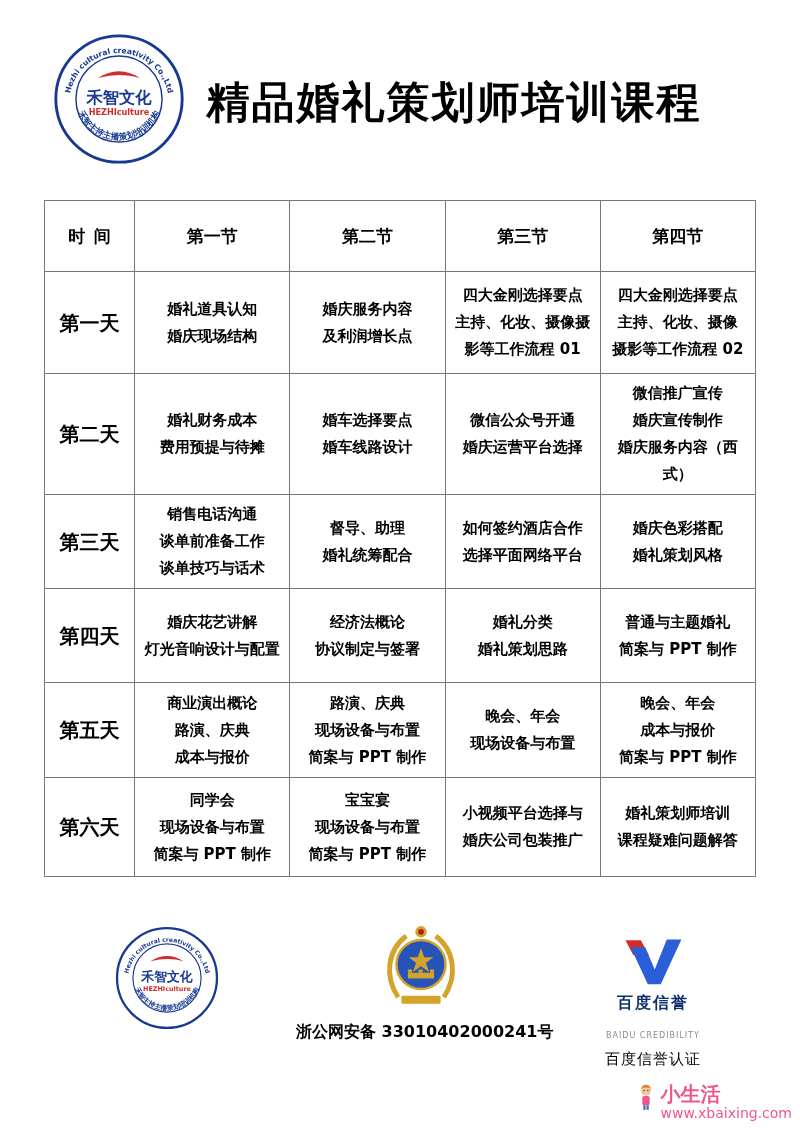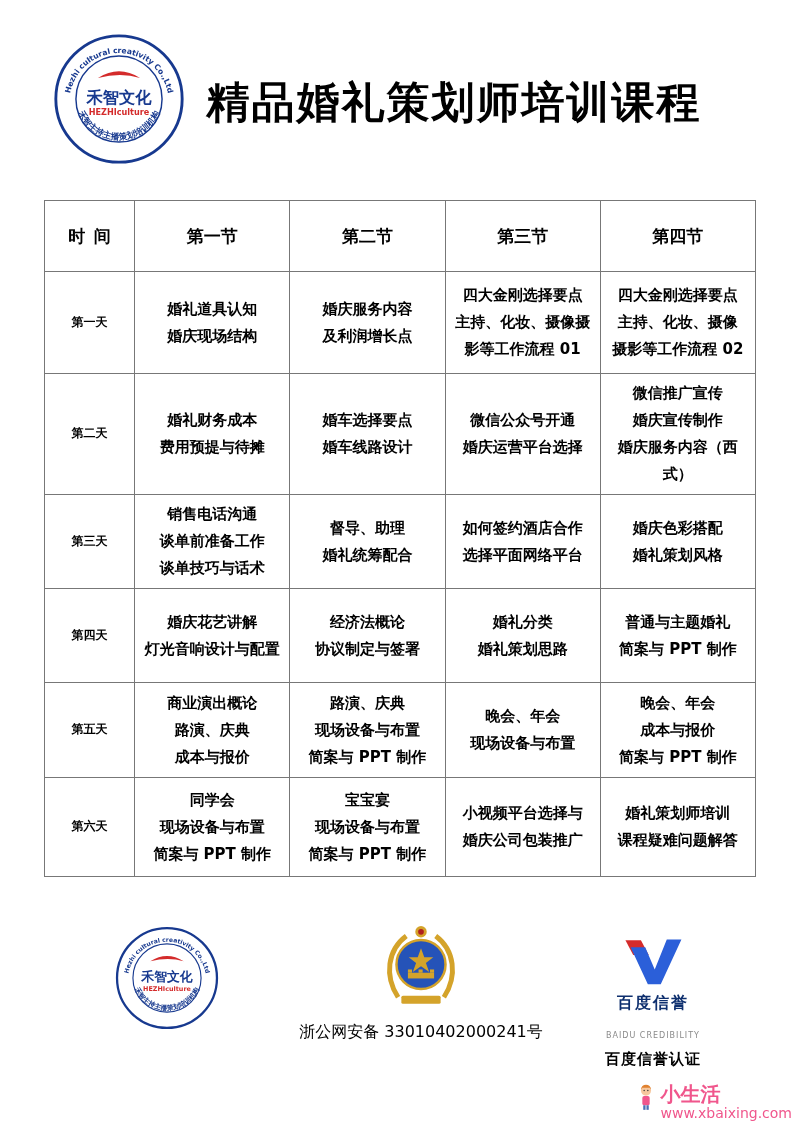--- a/index.html
+++ b/index.html
@@ -53,21 +53,21 @@
     height: 58px;
     font-size: 17px;
     white-space: pre;
     font-family: Liberation Serif, serif;
   }
   .course-table td {
     font-size: 15px;
     line-height: 1.8;
     white-space: pre-line;
   }
-  .course-table td.time-cell { font-size: 12px; }
+  .course-table td.time-cell { font-size: 20px; }
   tr.row-1 { height: 102px; }
   tr.row-2 { height: 92px; }
   tr.row-3 { height: 93px; }
   tr.row-4 { height: 94px; }
   tr.row-5 { height: 95px; }
   tr.row-6 { height: 99px; }
 
   
   .f-left {
     position: absolute;
@@ -84,21 +84,21 @@
   .f-center {
     position: absolute;
     left: 296px;
     top: 922px;
     width: 250px;
     text-align: center;
   }
   .f-center .police-text {
     margin-top: 6px;
     font-size: 16px;
-    font-weight: 400;
+    font-weight: 700;
     color: #000;
     white-space: nowrap;
   }
   .f-right {
     position: absolute;
     left: 578px;
     top: 935px;
     width: 150px;
     text-align: center;
   }
@@ -111,21 +111,21 @@
   }
   .f-right .baidu-en {
     font-size: 8px;
     color: #8a8a8a;
     letter-spacing: 1px;
     margin-top: 17px;
   }
   .f-right .baidu-cert {
     margin-top: 10px;
     font-size: 15px;
-    font-weight: 700;
+    font-weight: 400;
     color: #000;
     letter-spacing: 1px;
   }
 
   
   .watermark {
     position: absolute;
     right: 8px;
     bottom: 6px;
     display: flex;

